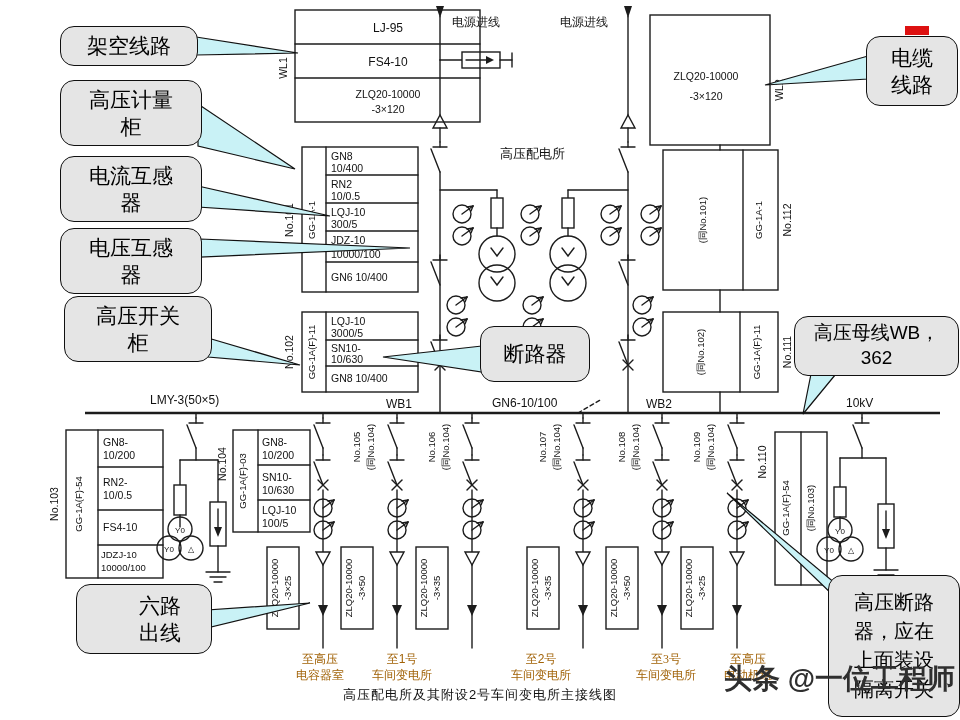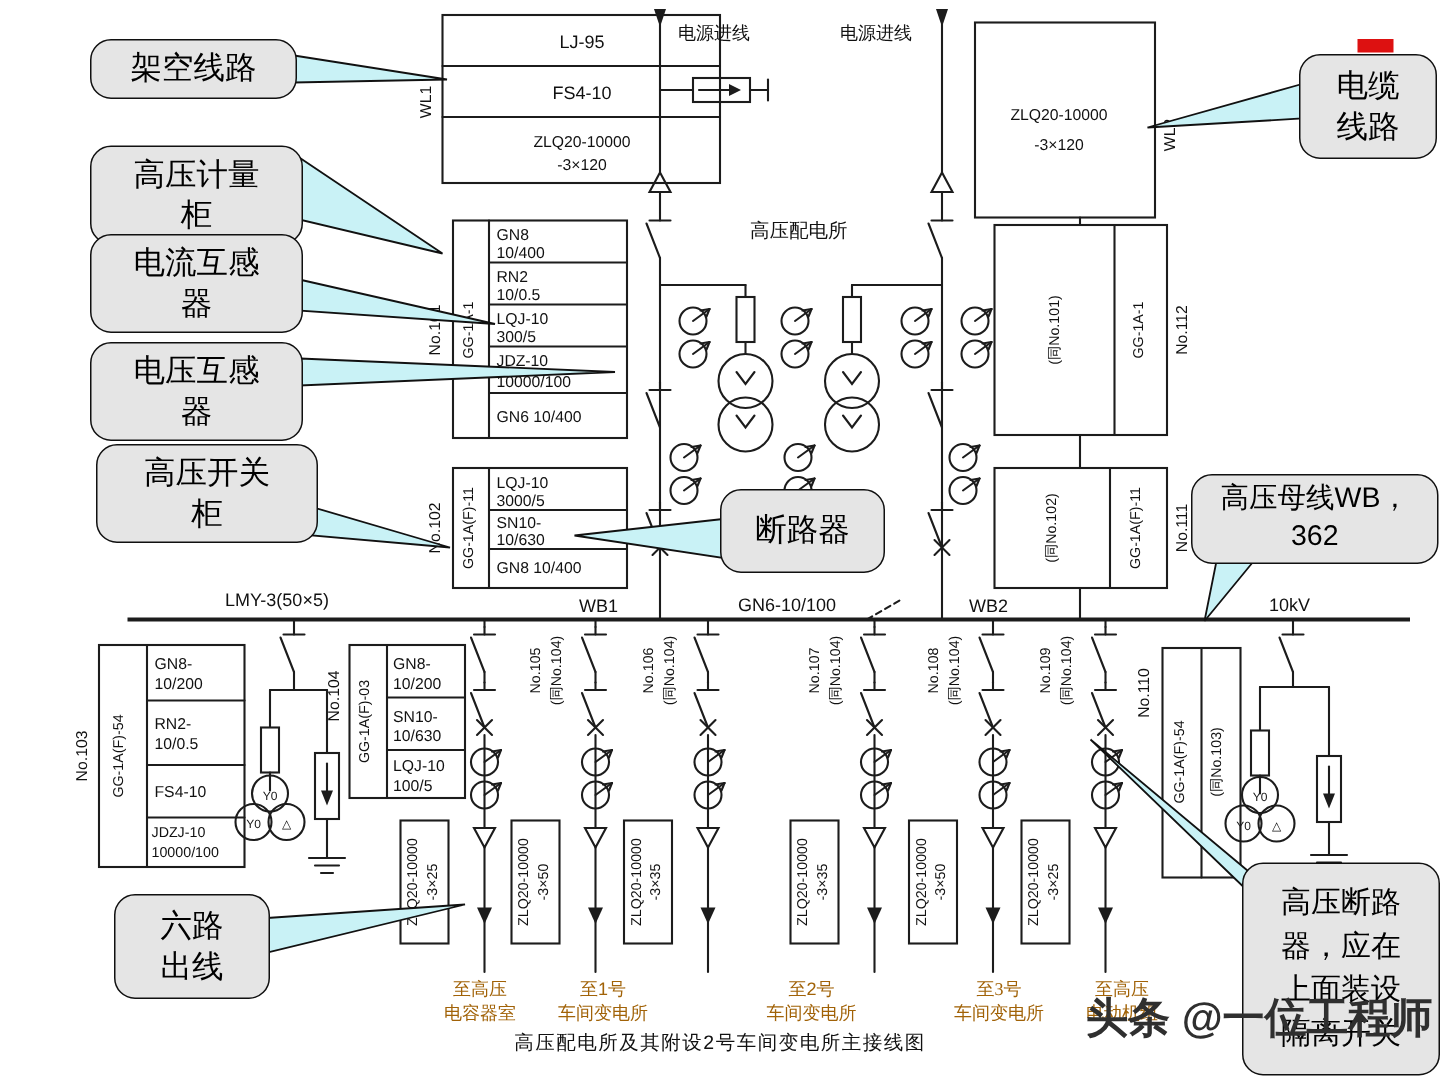--- a/index.html
+++ b/index.html
@@ -402,34 +402,34 @@
     <polygon class="ptr" points="208,338 300,365 208,357"></polygon>
     <polygon class="ptr" points="482,346 383,357 482,372"></polygon>
     <polygon class="ptr" points="868,56 765,85 868,79"></polygon>
     <polygon class="ptr" points="812,369 803,414 840,369"></polygon>
     <polygon class="ptr" points="178,612 310,603 178,635"></polygon>
     <polygon class="ptr" points="836,598 727,493 872,614"></polygon>
   </g>
 </svg>
 
 <div class="co" style="left:60px;top:26px;width:136px;height:38px;"><span>架空线路</span></div>
-<div class="co" style="left:60px;top:97px;width:140px;height:64px;"><span>高压计量
+<div class="co" style="left:60px;top:80px;width:140px;height:64px;"><span>高压计量
 柜</span></div>
 <div class="co" style="left:60px;top:156px;width:140px;height:64px;"><span>电流互感
 器</span></div>
 <div class="co" style="left:60px;top:228px;width:140px;height:64px;"><span>电压互感
 器</span></div>
 <div class="co" style="left:64px;top:296px;width:146px;height:64px;"><span>高压开关
 柜</span></div>
 <div class="co" style="left:480px;top:326px;width:108px;height:54px;"><span>断路器</span></div>
 <div class="co" style="left:866px;top:36px;width:90px;height:68px;"><span>电缆
 线路</span></div>
 <div class="co" style="left:794px;top:316px;width:163px;height:58px;font-size:19px;"><span>高压母线WB，
 362</span></div>
-<div class="co" style="left:76px;top:596px;width:102px;height:68px;"><span>六路
+<div class="co" style="left:76px;top:584px;width:102px;height:68px;padding-left:32px;"><span>六路
 出线</span></div>
 <div class="co" style="left:828px;top:575px;width:130px;height:140px;font-size:20px;line-height:1.45;"><span>高压断路
 器，应在
 上面装设
 隔离开关</span></div>
 
 <div class="redmark"></div>
 <div class="dest" style="left:320px;top:638px;">至高压
 电容器室</div>
 <div class="dest" style="left:402px;top:638px;">至1号

